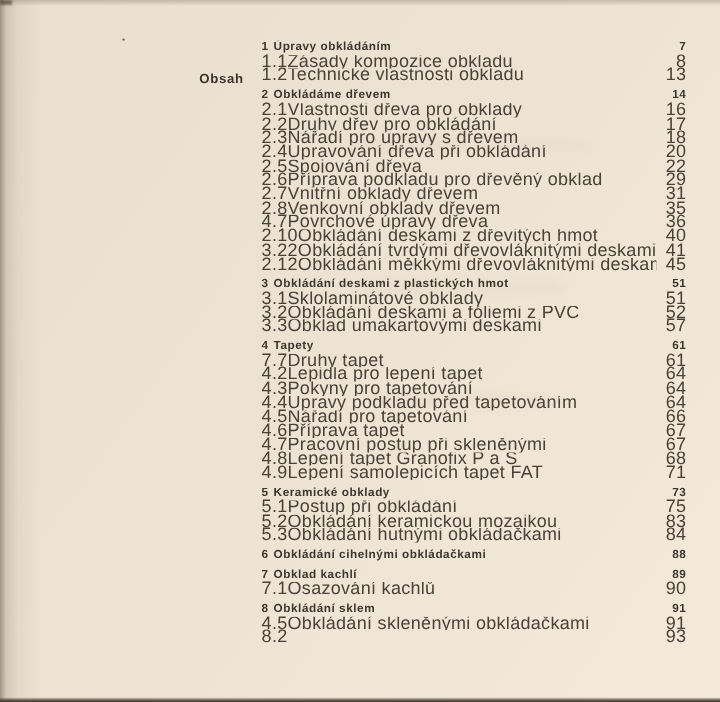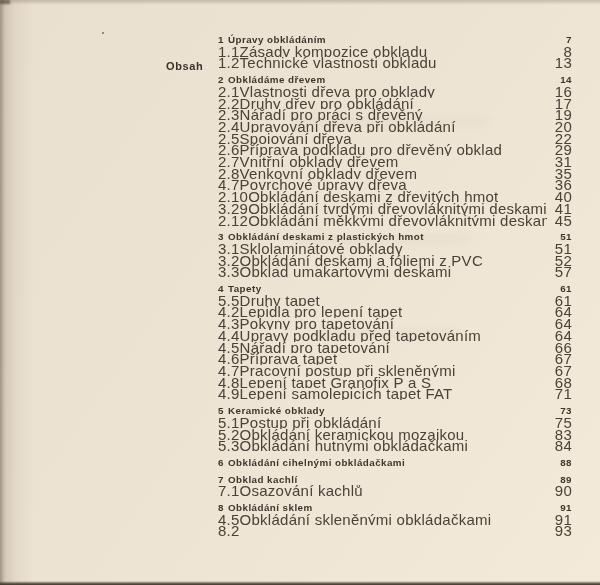--- a/index.html
+++ b/index.html
@@ -96,22 +96,22 @@
     <span class="title">Vlastnosti dřeva pro obklady</span>
     <span class="page">16</span>
   </div>
       <div class="row">
     <span class="num">2.2</span>
     <span class="title">Druhy dřev pro obkládání</span>
     <span class="page">17</span>
   </div>
       <div class="row">
     <span class="num">2.3</span>
-    <span class="title">Nářadí pro práci s dřevěný</span>
-    <span class="page">19</span>
+    <span class="title">Nářadí pro úpravy s dřevem</span>
+    <span class="page">18</span>
   </div>
       <div class="row">
     <span class="num">2.4</span>
     <span class="title">Upravování dřeva při obkládání</span>
     <span class="page">20</span>
   </div>
       <div class="row">
     <span class="num">2.5</span>
     <span class="title">Spojování dřeva</span>
     <span class="page">22</span>
@@ -135,21 +135,21 @@
     <span class="num">4.7</span>
     <span class="title">Povrchové úpravy dřeva</span>
     <span class="page">36</span>
   </div>
       <div class="row">
     <span class="num">2.10</span>
     <span class="title">Obkládání deskami z dřevitých hmot</span>
     <span class="page">40</span>
   </div>
       <div class="row">
-    <span class="num">3.29</span>
+    <span class="num">3.22</span>
     <span class="title">Obkládání tvrdými dřevovláknitými deskami</span>
     <span class="page">41</span>
   </div>
       <div class="row">
     <span class="num">2.12</span>
     <span class="title">Obkládání měkkými dřevovláknitými deskami</span>
     <span class="page">45</span>
   </div>
     </div>
     <div class="group">
@@ -174,21 +174,21 @@
     <span class="page">57</span>
   </div>
     </div>
     <div class="group">
       <div class="row section">
     <span class="num">4</span>
     <span class="title">Tapety</span>
     <span class="page">61</span>
   </div>
       <div class="row">
-    <span class="num">5.5</span>
+    <span class="num">7.7</span>
     <span class="title">Druhy tapet</span>
     <span class="page">61</span>
   </div>
       <div class="row">
     <span class="num">4.2</span>
     <span class="title">Lepidla pro lepení tapet</span>
     <span class="page">64</span>
   </div>
       <div class="row">
     <span class="num">4.3</span>

